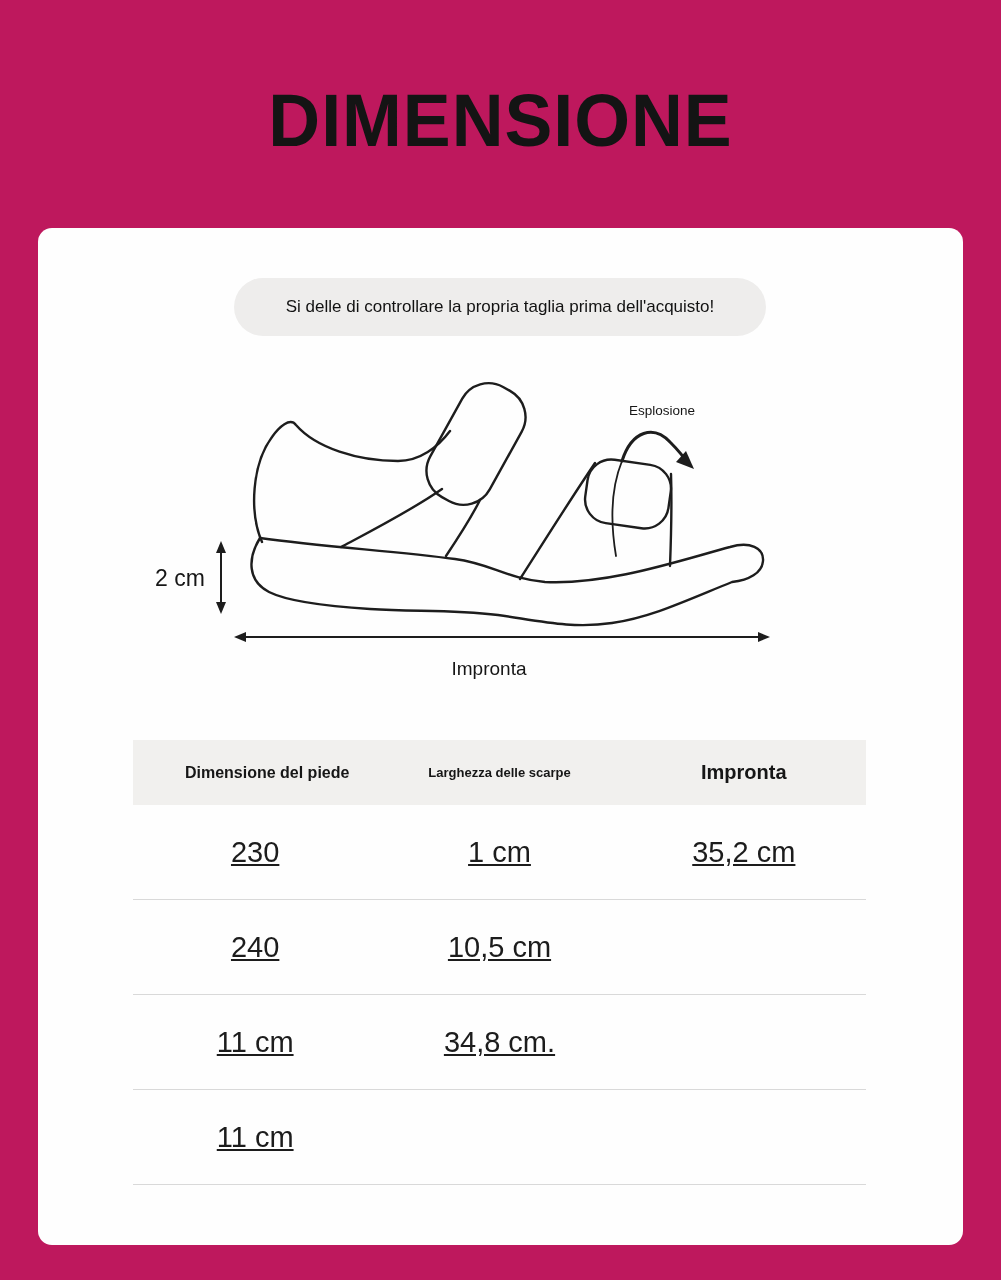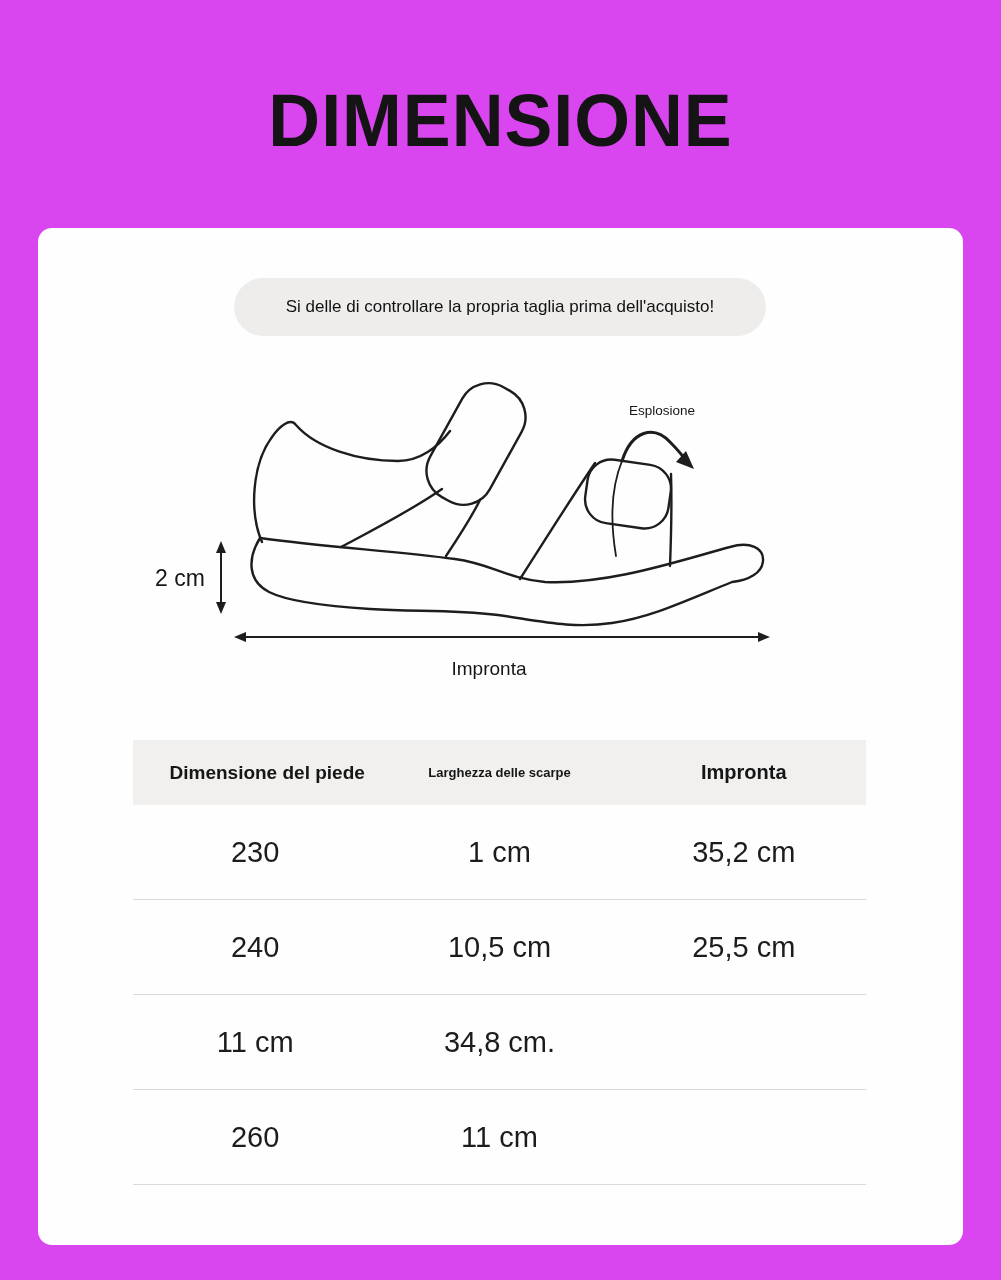--- a/index.html
+++ b/index.html
@@ -6,21 +6,21 @@
   html, body { width: 1001px; }
   body {
     font-family: "Liberation Sans", sans-serif;
     background: #f5f4f3;
     color: #161616;
   }
   .page {
     position: relative;
     width: 1001px;
     height: 1280px;
-    background: #d946ef;
+    background: #be185d;
     overflow: hidden;
   }
   .page-title {
     position: absolute;
     top: 78px;
     left: 0;
     width: 100%;
     text-align: center;
     font-size: 74px;
     font-weight: 700;
@@ -65,34 +65,35 @@
     width: 733px;
   }
   .size-table .thead {
     display: grid;
     grid-template-columns: 1fr 1fr 1fr;
     align-items: center;
     height: 65px;
     background: #f1f0ee;
   }
   .size-table .thead > div { text-align: center; font-weight: 700; color: #161616; }
-  .th-col0 { font-size: 19px; margin-left: 24px; }
+  .th-col0 { font-size: 16px; margin-left: 24px; }
   .th-col1 { font-size: 13px; }
   .th-col2 { font-size: 20px; }
   .size-table .trow {
     display: grid;
     grid-template-columns: 1fr 1fr 1fr;
     align-items: center;
     height: 95px;
     border-bottom: 1px solid #d9d9d9;
   }
   .size-table .trow > div {
     text-align: center;
     font-size: 29px;
     color: #1c1c1c;
+    text-decoration: underline;
   }
   svg text { font-family: "Liberation Sans", sans-serif; fill: #161616; }
 </style>
 </head>
 <body>
 
 <div class="page">
 
   <h1 class="page-title">DIMENSIONE</h1>
 
@@ -165,26 +166,24 @@
         <div class="th-col2">Impronta</div>
       </div>
       <div class="trow">
         <div>230</div>
         <div>1 cm</div>
         <div>35,2 cm</div>
       </div>
       <div class="trow">
         <div>240</div>
         <div>10,5 cm</div>
-        <div>25,5 cm</div>
       </div>
       <div class="trow">
         <div>11 cm</div>
         <div>34,8 cm.</div>
       </div>
       <div class="trow">
-        <div>260</div>
         <div>11 cm</div>
       </div>
     </div>
 
   </div>
 </div>
 
 </body></html>

